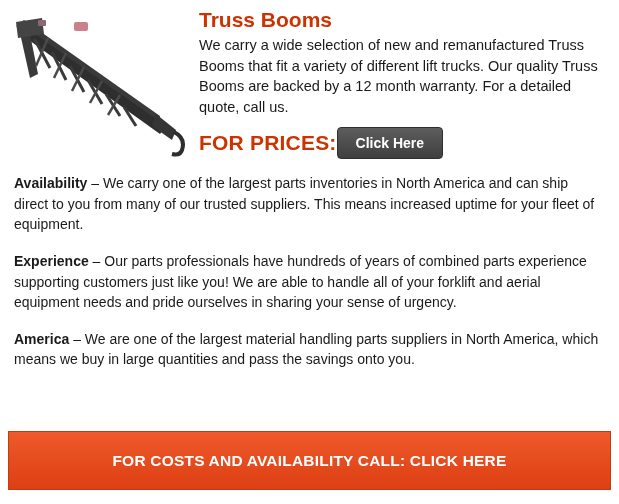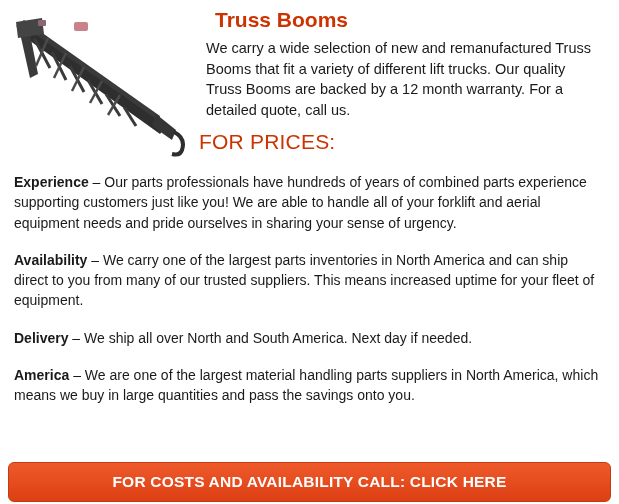--- a/index.html
+++ b/index.html
@@ -38,37 +38,37 @@
     display: block;
   }
   .top-text {
     flex: 1 1 auto;
     padding-left: 6px;
   }
   .title {
     font-size: 21px;
     font-weight: bold;
     color: #cc3300;
-    margin: 2px 0 4px 16px;
+    margin: 2px 0 4px 0;
     line-height: 1.1;
   }
   .intro {
     font-size: 14.5px;
     line-height: 1.42;
     color: #1a1a1a;
-    margin: 7px;
+    margin: 0;
   }
   .prices-row {
     display: flex;
     align-items: center;
     margin-top: 10px;
   }
   .for-prices {
     font-size: 21px;
-    font-weight: normal;
+    font-weight: bold;
     color: #cc3300;
     letter-spacing: 0.2px;
   }
   .click-here-btn {
     display: inline-block;
     background: #4d4d4d;
     background: linear-gradient(#5d5d5d, #3f3f3f);
     color: #ffffff;
     font-size: 14px;
     font-weight: bold;
@@ -91,26 +91,26 @@
     margin: 0 0 17px 0;
   }
   .para .lead {
     font-weight: bold;
   }
   
   .call-bar {
     position: absolute;
     left: 8px;
     right: 8px;
-    bottom: 2px;
-    height: 40px;
+    bottom: 14px;
+    height: 59px;
     background: #e8491d;
     background: linear-gradient(#ee5a2b, #dd3f13);
     border: 1px solid #c33c11;
-    border-radius: 6px;
+    border-radius: 0;
     color: #ffffff;
     font-size: 15.5px;
     font-weight: bold;
     display: flex;
     align-items: center;
     justify-content: center;
     letter-spacing: 0.2px;
     cursor: pointer;
     box-sizing: border-box;
   }
@@ -156,33 +156,33 @@
         <rect x="66" y="14" width="14" height="9" rx="2" fill="#c9818c"></rect>
         <rect x="30" y="12" width="8" height="6" rx="1" fill="#8c6670"></rect>
       </svg>
     </div>
 
     <div class="top-text">
       <h1 class="title">Truss Booms</h1>
       <p class="intro">We carry a wide selection of new and remanufactured Truss Booms that fit a variety of different lift trucks.  Our quality Truss Booms are backed by a 12 month warranty.  For a detailed quote, call us.</p>
       <div class="prices-row">
         <span class="for-prices">FOR PRICES:</span>
+        <span class="click-here-btn">Click Here</span>
       </div>
     </div>
 
   </div>
 
   <div class="body-section">
 
+    <p class="para"><span class="lead">Availability</span><span> – We carry one of the largest parts inventories in North America and can ship direct to you from many of our trusted suppliers.  This means increased uptime for your fleet of equipment.</span></p>
+
     <p class="para"><span class="lead">Experience</span><span> – Our parts professionals have hundreds of years of combined parts experience supporting customers just like you!  We are able to handle all of your forklift and aerial equipment needs and pride ourselves in sharing your sense of urgency.</span></p>
 
-    <p class="para"><span class="lead">Availability</span><span> – We carry one of the largest parts inventories in North America and can ship direct to you from many of our trusted suppliers.  This means increased uptime for your fleet of equipment.</span></p>
 
-
-    <p class="para"><span class="lead">Delivery</span><span> – We ship all over North and South America.  Next day if needed.</span></p>
 
     <p class="para"><span class="lead">America</span><span> – We are one of the largest material handling parts suppliers in North America, which means we buy in large quantities and pass the savings onto you.</span></p>
 
   </div>
 
   <div class="call-bar">FOR COSTS AND AVAILABILITY CALL: CLICK HERE</div>
 
 </div>
 
 </body></html>

